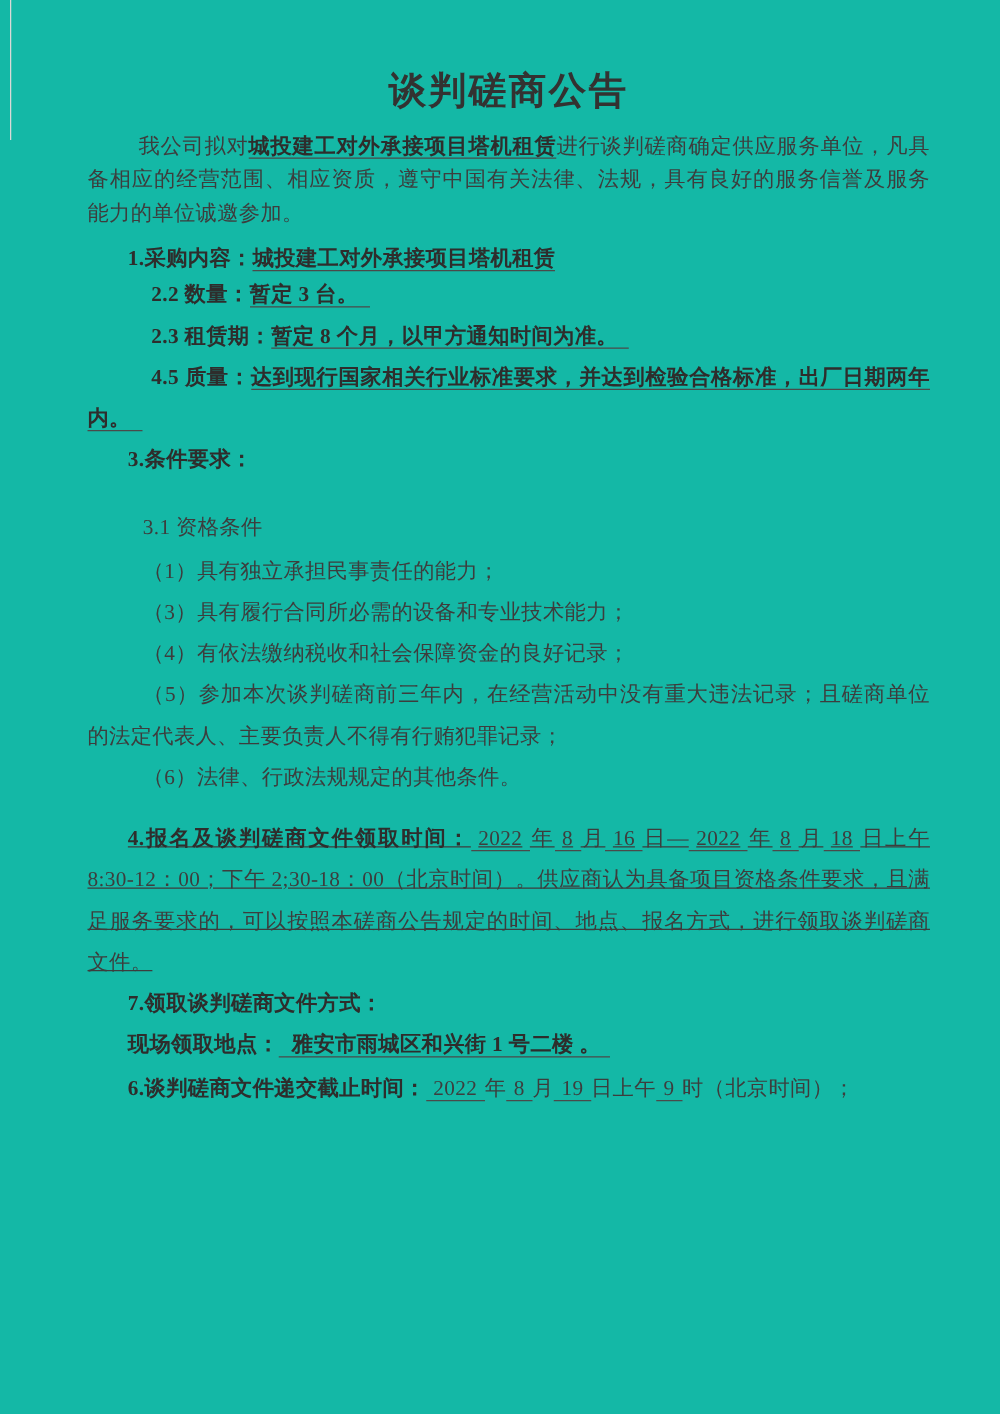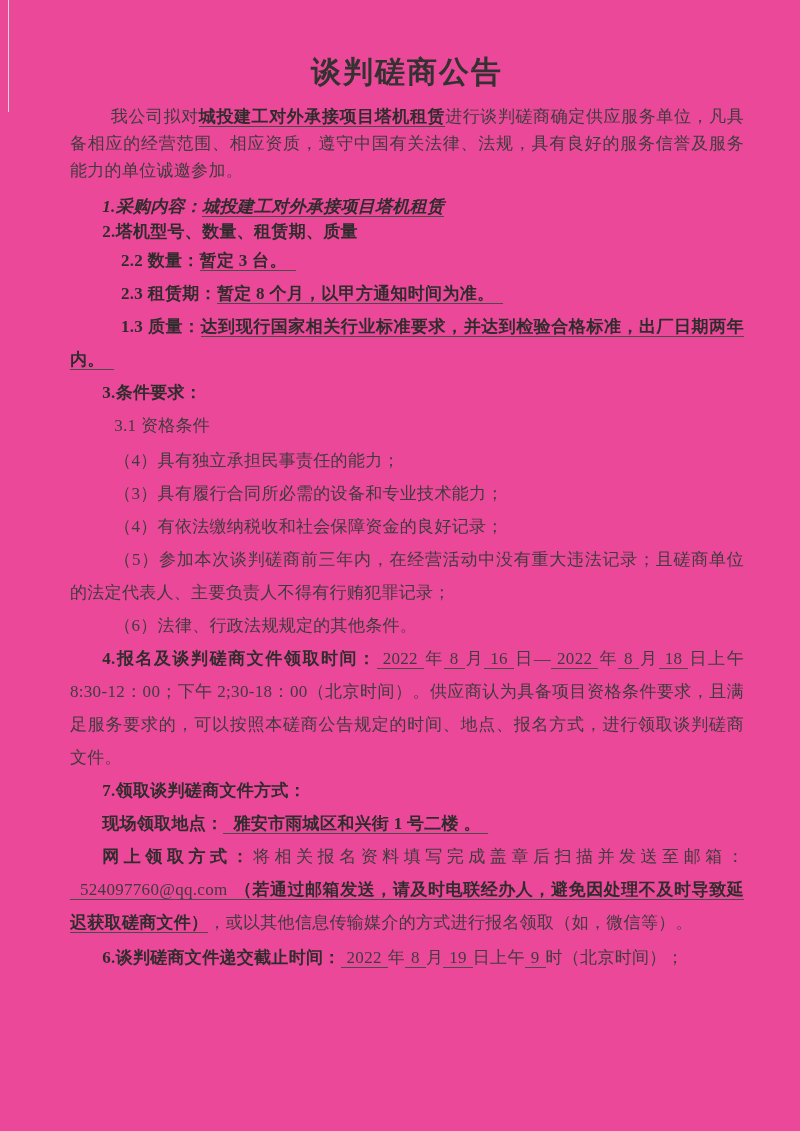--- a/index.html
+++ b/index.html
@@ -4,21 +4,21 @@
 <style>
   html,body { margin:0; padding:0; }
   body {
     width:800px; height:1131px;
     background:#f2f2f0;
     font-family:"Liberation Serif","DejaVu Serif",serif;
   }
   .page {
     position:relative;
     width:800px; height:1131px;
-    background:#ec4899;
+    background:#14b8a6;
     overflow:hidden;
     color:#3d3d3d;
   }
   
   .scan-line {
     position:absolute; left:8px; top:0;
     width:1px; height:112px;
     background:#d9d9d7;
   }
   .content {
@@ -32,23 +32,23 @@
     margin:52px 0 0 0;
     text-align:center;
     font-size:30px;
     font-weight:700;
     letter-spacing:2px;
     color:#333231;
   }
   p { margin:0; line-height:33px; }
   .intro { margin-top:10px; line-height:27px; text-indent:2.4em; }
   .tight { line-height:25px; }
-  .mt10 { margin-top:10px;font-style:italic; }
-  .mt7  { margin-top:0; }
-  .mt4  { margin-top:0; }
+  .mt10 { margin-top:10px; }
+  .mt7  { margin-top:21px; }
+  .mt4  { margin-top:16px;text-decoration:underline; }
   .mt2  { margin-top:2px; }
   .ind2  { text-indent:1.9em; }
   .ind26 { text-indent:2.6em; }
   .ind3  { text-indent:3em; }
   .b { font-weight:700; color:#2e2d2c; }
   .u { border-bottom:1px solid #4a4a4a; }
   .uv { border-bottom:1px solid #4a4a4a; padding-right:9px; }
   .fill { border-bottom:1px solid #4a4a4a; padding:0 6px; }
   .fill-lead { border-bottom:1px solid #4a4a4a; padding:0 7px 0 10px;margin-top:24px; }
 </style>
@@ -59,46 +59,44 @@
   <div class="scan-line"></div>
 
   <div class="content">
 
     <h1 class="title">谈判磋商公告</h1>
 
     <p class="intro"><span>我公司拟对</span><span class="b u">城投建工对外承接项目塔机租赁</span><span>进行谈判磋商确定供应服务单位，凡具备相应的经营范围、相应资质，遵守中国有关法律、法规，具有良好的服务信誉及服务能力的单位诚邀参加。</span></p>
 
     <p class="tight mt10 ind2"><span class="b">1.采购内容：</span><span class="b u">城投建工对外承接项目塔机租赁</span></p>
 
-    <p class="tight ind2"><span class="b">2.塔机型号、数量、租赁期、质量</span></p>
 
 
     <p class="ind3"><span class="b">2.2 数量：</span><span class="b uv">暂定 3 台。</span></p>
 
     <p class="ind3"><span class="b">2.3 租赁期：</span><span class="b uv">暂定 8 个月，以甲方通知时间为准。</span></p>
 
-    <p class="ind3"><span class="b">1.3 质量：</span><span class="b uv">达到现行国家相关行业标准要求，并达到检验合格标准，出厂日期两年内。</span></p>
+    <p class="ind3"><span class="b">4.5 质量：</span><span class="b uv">达到现行国家相关行业标准要求，并达到检验合格标准，出厂日期两年内。</span></p>
 
     <p class="ind2"><span class="b">3.条件要求：</span></p>
 
     <p class="mt7 ind26"><span>3.1 资格条件</span></p>
 
     <div>
-      <p class="mt2 ind26">（4）具有独立承担民事责任的能力；</p>
+      <p class="mt2 ind26">（1）具有独立承担民事责任的能力；</p>
       <p class="ind26">（3）具有履行合同所必需的设备和专业技术能力；</p>
       <p class="ind26">（4）有依法缴纳税收和社会保障资金的良好记录；</p>
       <p class="ind26">（5）参加本次谈判磋商前三年内，在经营活动中没有重大违法记录；且磋商单位的法定代表人、主要负责人不得有行贿犯罪记录；</p>
       <p class="ind26">（6）法律、行政法规规定的其他条件。</p>
     </div>
 
 
     <p class="mt4 ind2"><span class="b">4.报名及谈判磋商文件领取时间：</span><span class="fill">2022</span><span>年</span><span class="fill">8</span><span>月</span><span class="fill">16</span><span>日—</span><span class="fill">2022</span><span>年</span><span class="fill">8</span><span>月</span><span class="fill">18</span><span>日上午</span><span> 8:30-12：00；下午 2;30-18：00（北京时间）。供应商认为具备项目资格条件要求，且满足服务要求的，可以按照本磋商公告规定的时间、地点、报名方式，进行领取谈判磋商文件。</span></p>
 
     <p class="ind2"><span class="b">7.领取谈判磋商文件方式：</span></p>
 
     <p class="ind2"><span class="b">现场领取地点：</span><span class="b fill-lead">雅安市雨城区和兴街 1 号二楼 。</span></p>
 
-    <p class="ind2"><span class="b">网上领取方式：</span><span>将相关报名资料填写完成盖章后扫描并发送至邮箱：</span><span class="fill-lead">524097760@qq.com</span><span class="b u">（若通过邮箱发送，请及时电联经办人，避免因处理不及时导致延迟获取磋商文件）</span><span>，或以其他信息传输媒介的方式进行报名领取（如，微信等）。</span></p>
 
     <p class="mt2 ind2"><span class="b">6.谈判磋商文件递交截止时间：</span><span class="fill">2022</span><span>年</span><span class="fill">8</span><span>月</span><span class="fill">19</span><span>日上午</span><span class="fill">9</span><span>时（北京时间）；</span></p>
 
   </div>
 </div>
 
 </body></html>

